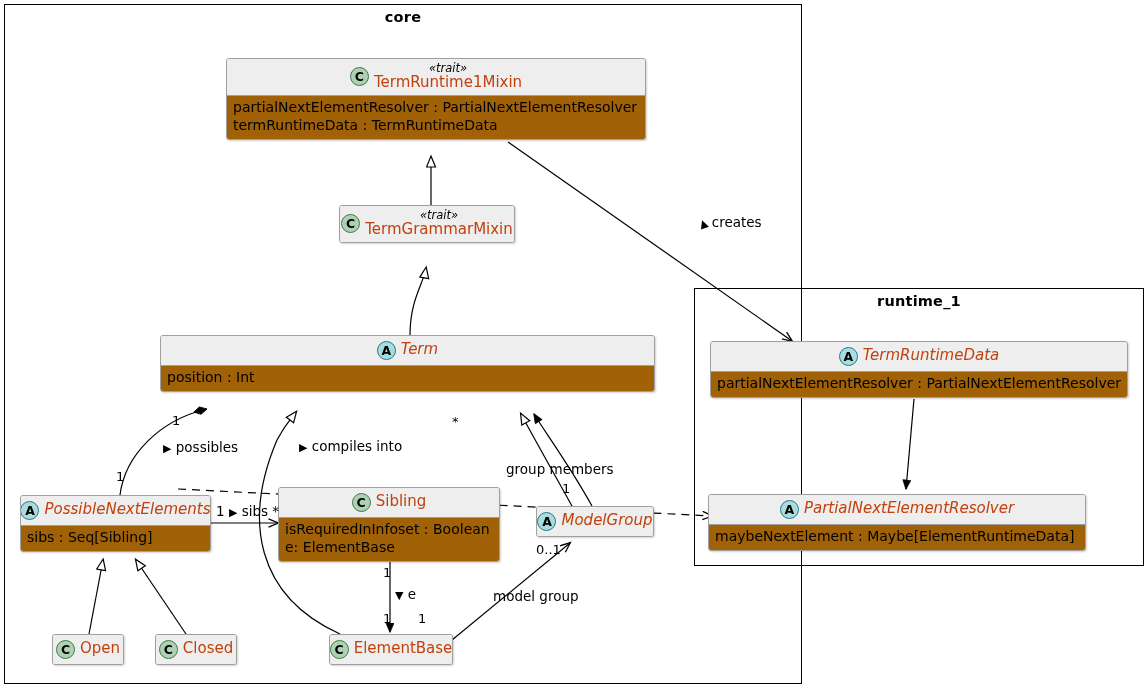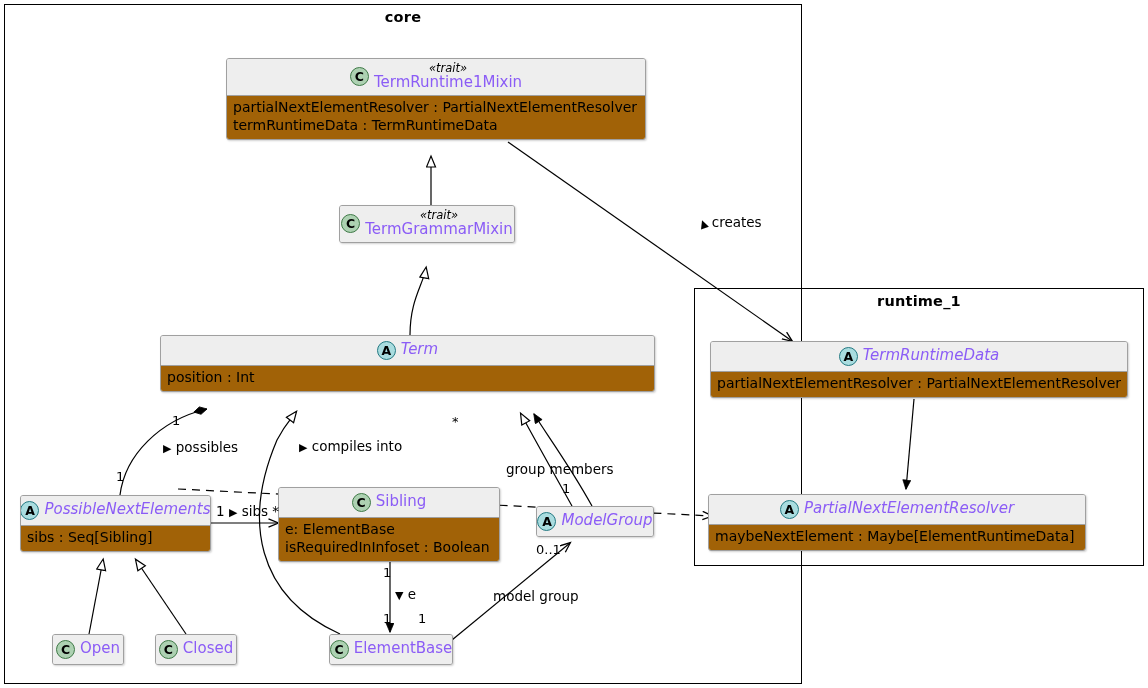--- a/index.html
+++ b/index.html
@@ -92,21 +92,21 @@
     line-height: 1.05;
   }
   .stereotype {
     font-size: 11.5px;
     font-style: italic;
     color: #000000;
     margin-bottom: 1px;
   }
   .cls-name {
     font-size: 15px;
-    color: #8b5cf6;
+    color: #c2410c;
     white-space: nowrap;
   }
   .cls-name.abstract {
     font-style: italic;
   }
   .cls-body {
     padding: 3px 6px 4px 6px;
     background: #a16207;
   }
   .attr {
@@ -276,22 +276,22 @@
   </div>
 
   <div class="cls has-body" style="left:278px; top:487px; width:222px;">
     <div class="cls-head">
       <span class="badge c">C</span>
       <span class="head-text">
         <span class="cls-name">Sibling</span>
       </span>
     </div>
     <div class="cls-body">
+      <div class="attr">isRequiredInInfoset : Boolean</div>
       <div class="attr">e: ElementBase</div>
-      <div class="attr">isRequiredInInfoset : Boolean</div>
     </div>
   </div>
 
   <div class="cls" style="left:536px; top:506px; width:118px;">
     <div class="cls-head">
       <span class="badge a">A</span>
       <span class="head-text">
         <span class="cls-name abstract">ModelGroup</span>
       </span>
     </div>

